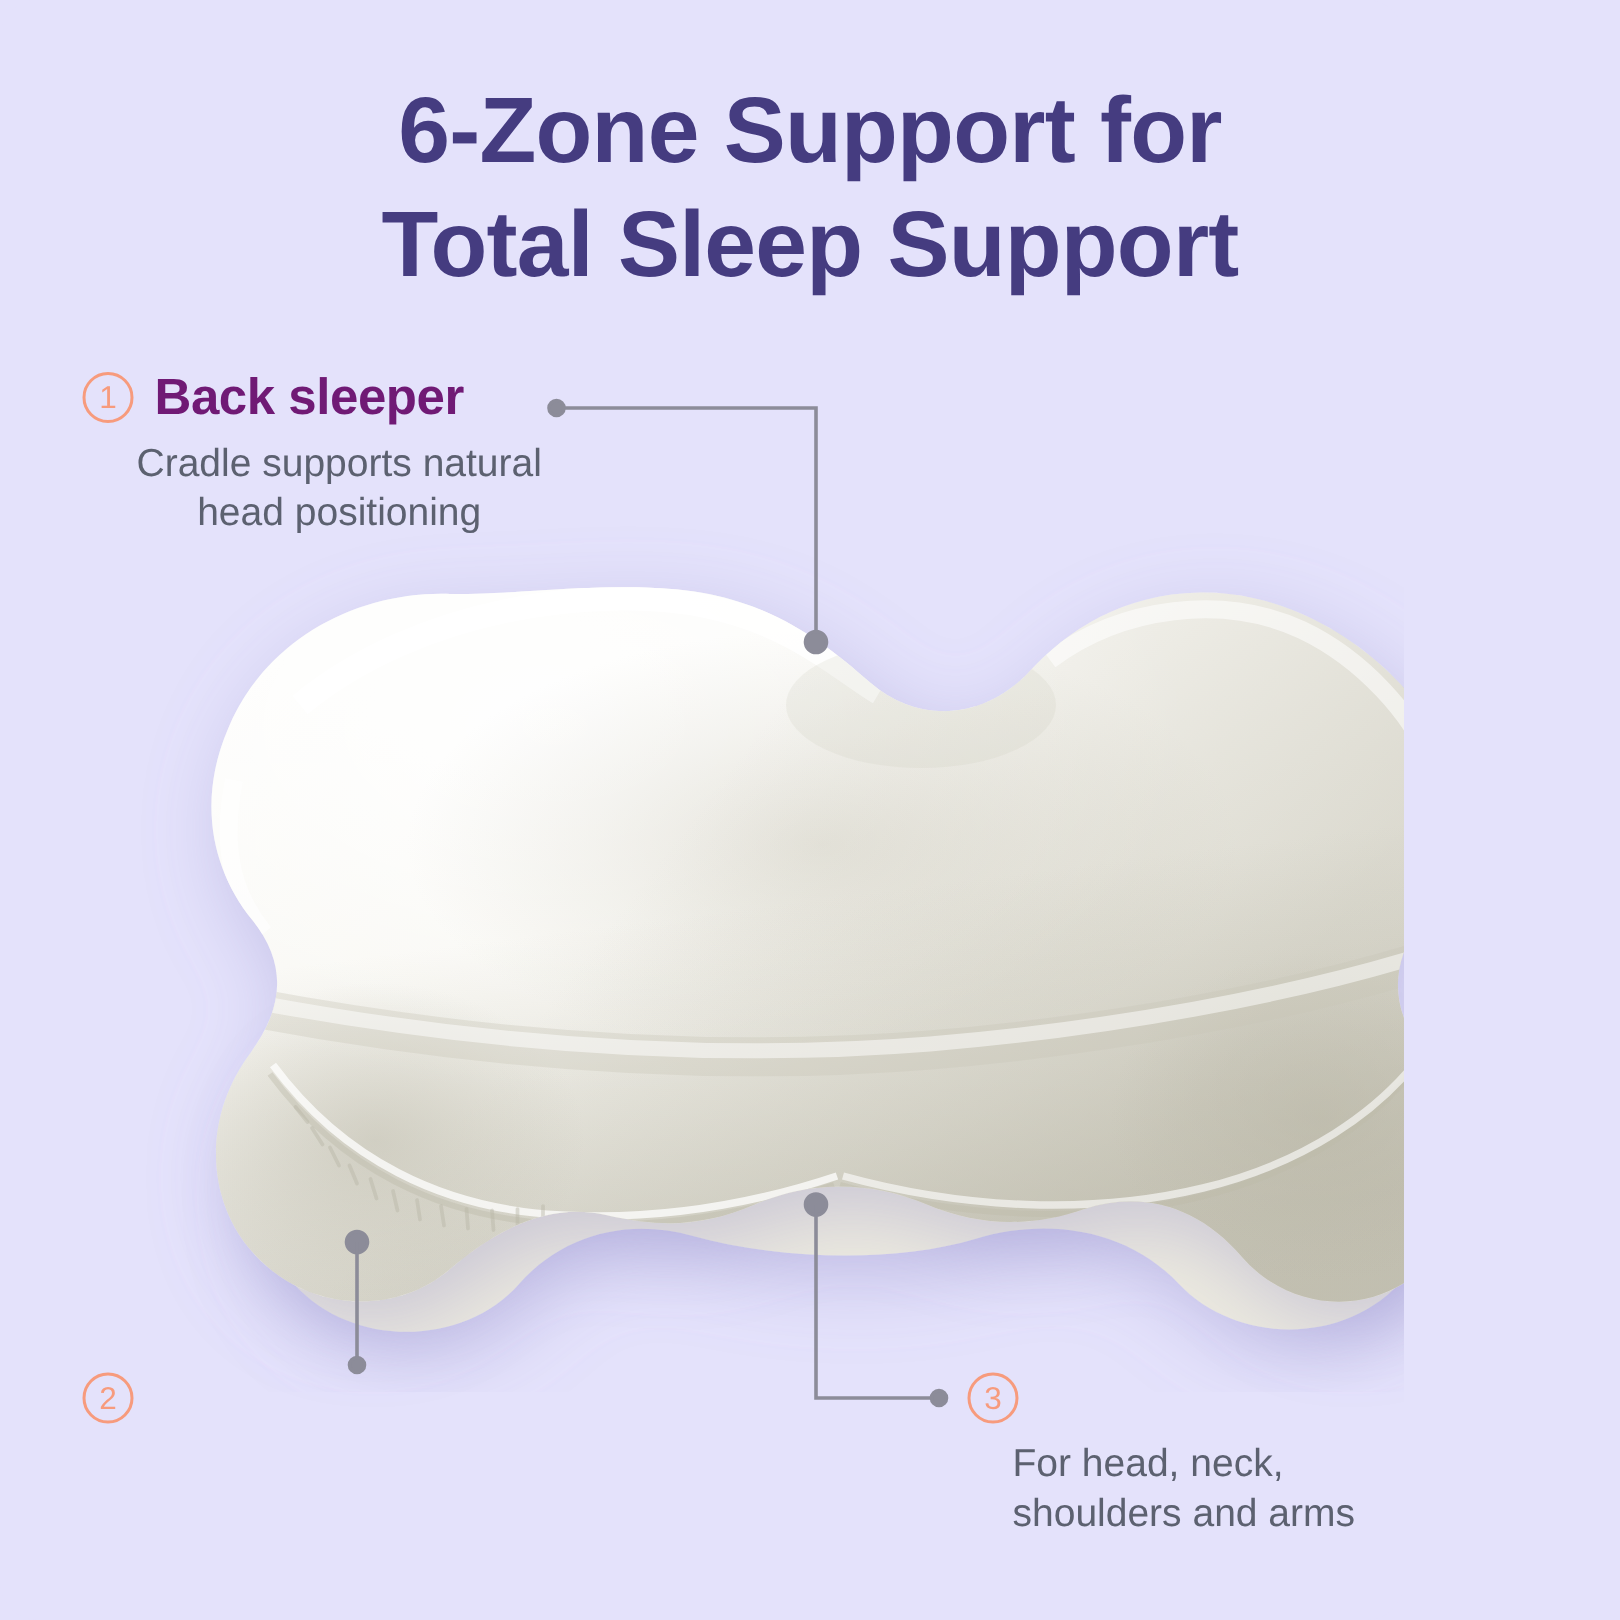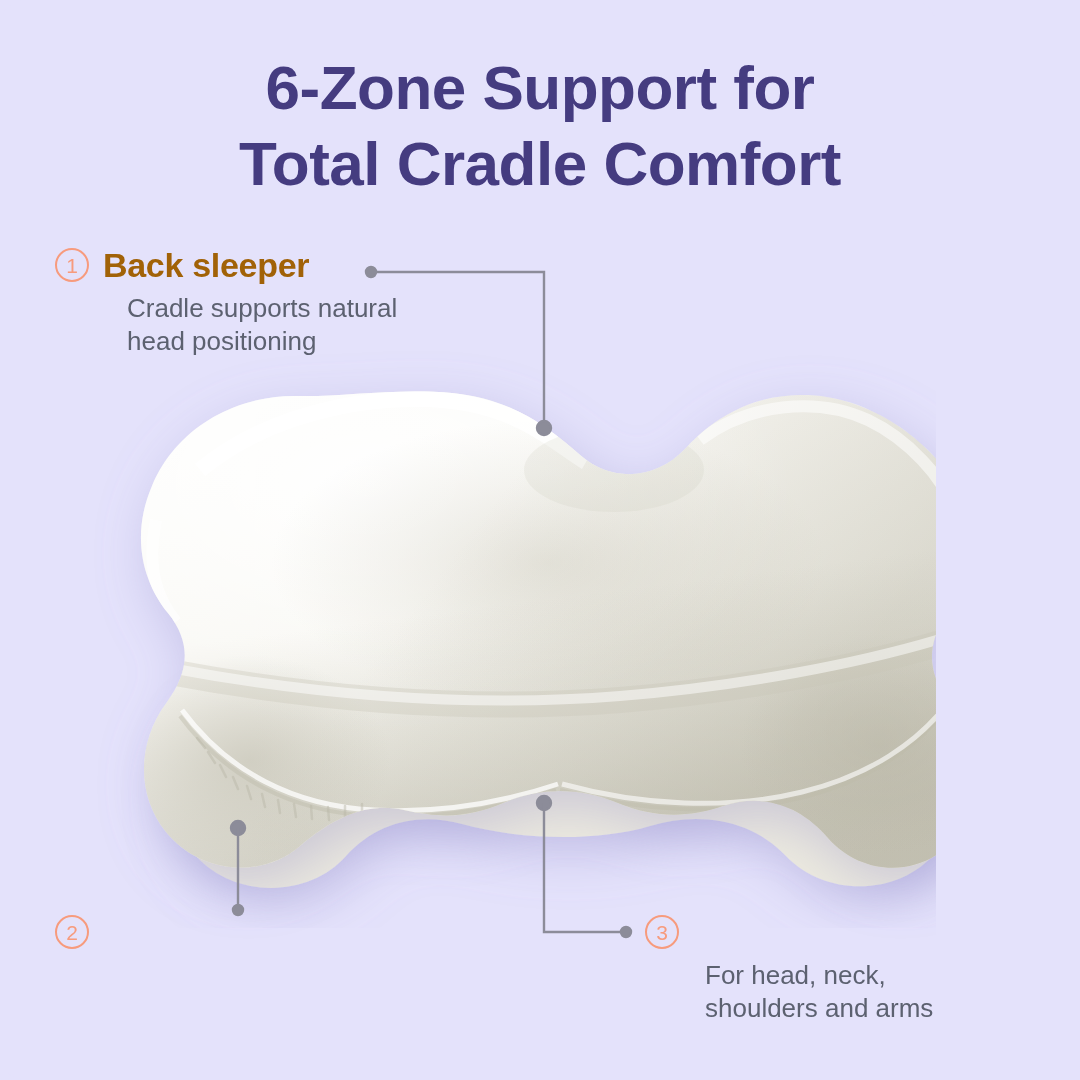--- a/index.html
+++ b/index.html
@@ -80,52 +80,52 @@
     color: #f79b7d;
     font-size: 21px;
     font-weight: 400;
     display: flex;
     align-items: center;
     justify-content: center;
     line-height: 1;
     box-sizing: border-box;
   }
   .callout-title {
-    color: #a16207;
+    color: #701a75;
     font-size: 34px;
     font-weight: 700;
     letter-spacing: -0.3px;
     line-height: 1;
   }
   .callout-body {
     color: #5c6170;
     font-size: 26px;
     font-weight: 400;
     line-height: 1.28;
     margin-top: 10px;
     white-space: pre-line;
   }
 
   #callout-1 { left: 55px; top: 248px; }
-  #callout-1 .callout-body { margin-left: 72px; }
+  #callout-1 .callout-body { margin-left: 36px; text-align: center; }
 
   #callout-2 { left: 55px; top: 915px; }
   #callout-2 .callout-body { margin-left: 52px; }
 
   #callout-3 { left: 645px; top: 915px; }
-  #callout-3 .callout-body { margin-left: 60px; }
+  #callout-3 .callout-body { margin-left: 30px; }
 </style>
 </head>
 <body>
 
 <div id="stage">
 
   <div class="title">
     <span class="line">6-Zone Support for</span>
-    <span class="line">Total Cradle Comfort</span>
+    <span class="line">Total Sleep Support</span>
   </div>
 
   <svg id="pillow-art" viewBox="0 0 1080 1080">
     <defs>
 
       <filter id="pillowShadow" x="-20%" y="-20%" width="140%" height="140%">
         <feDropShadow dx="8" dy="16" stdDeviation="26" flood-color="#8a86c4" flood-opacity="0.35"></feDropShadow>
       </filter>
 
       <linearGradient id="bodyGrad" x1="0.12" y1="0.05" x2="0.88" y2="0.98">

